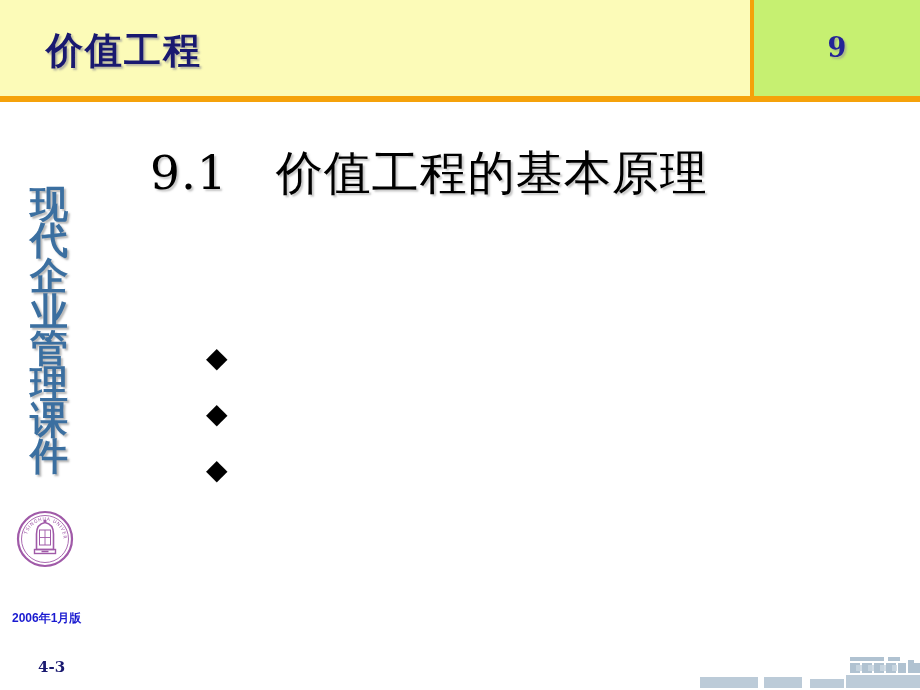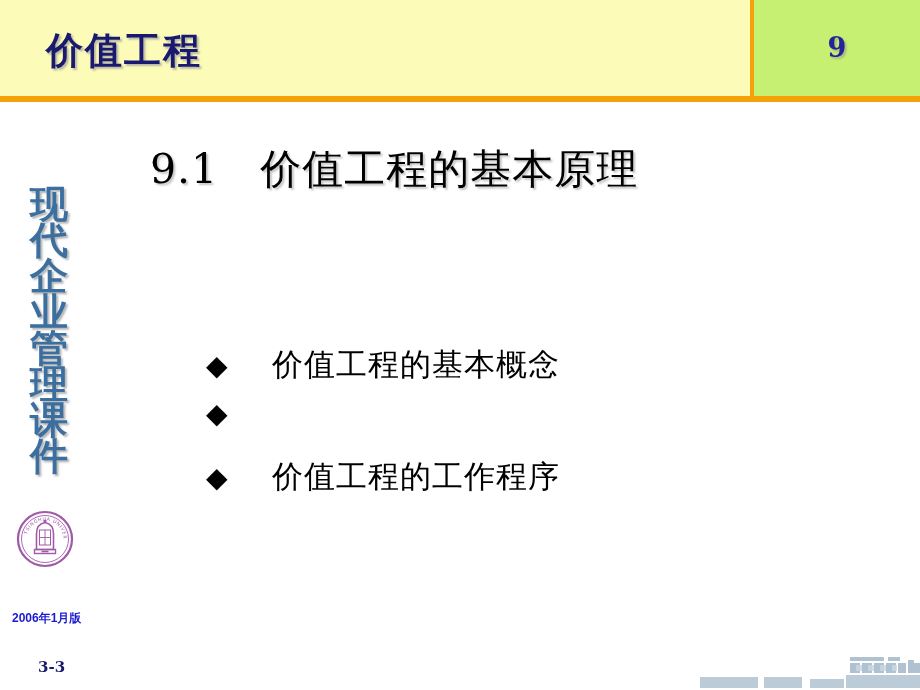--- a/index.html
+++ b/index.html
@@ -136,21 +136,21 @@
     color: #191970;
     white-space: nowrap;
   }
 
   
   #section-heading {
     position: absolute;
     left: 150px;
     top: 142px;
     font-family: "DejaVu Serif", "Liberation Serif", serif;
-    font-size: 41px;
+    font-size: 47px;
     font-weight: 400;
     color: #000000;
     letter-spacing: 1px;
     white-space: pre;
     text-shadow: 2px 2px 2px rgba(150,150,150,0.55);
   }
   #bullet-list {
     position: absolute;
     left: 206px;
     top: 344px;
@@ -228,35 +228,33 @@
     <rect x="23.5" y="20" width="11" height="15" fill="none" stroke="#a05aa8" stroke-width="1"></rect>
     <line x1="29" y1="20" x2="29" y2="35" stroke="#a05aa8" stroke-width="0.9"></line>
     <line x1="23.5" y1="27.5" x2="34.5" y2="27.5" stroke="#a05aa8" stroke-width="0.9"></line>
     <line x1="25.5" y1="41.5" x2="32.5" y2="41.5" stroke="#a05aa8" stroke-width="1.6"></line>
     <circle cx="29" cy="11" r="1.6" fill="#a05aa8"></circle>
   </svg>
 </div>
 
 <div id="version-label">2006年1月版</div>
 
-<div id="page-number">3-3</div>
+<div id="page-number">4-3</div>
 
 <div id="section-heading">9.1　价值工程的基本原理</div>
 
 <div id="bullet-list">
   <div class="bullet-row">
     <span class="bullet-marker">◆</span>
-    <span class="bullet-text">价值工程的基本概念</span>
   </div>
   <div class="bullet-row">
     <span class="bullet-marker">◆</span>
   </div>
   <div class="bullet-row">
     <span class="bullet-marker">◆</span>
-    <span class="bullet-text">价值工程的工作程序</span>
   </div>
 </div>
 
 <div id="bottom-decoration">
   <svg width="260" height="35" viewBox="0 0 260 35" aria-hidden="true">
     <g fill="#b9c9d6" opacity="0.95">
       <rect x="40" y="22" width="58" height="11"></rect>
       <rect x="104" y="22" width="38" height="11"></rect>
       <rect x="150" y="24" width="34" height="9"></rect>
       <rect x="186" y="20" width="74" height="13"></rect>

